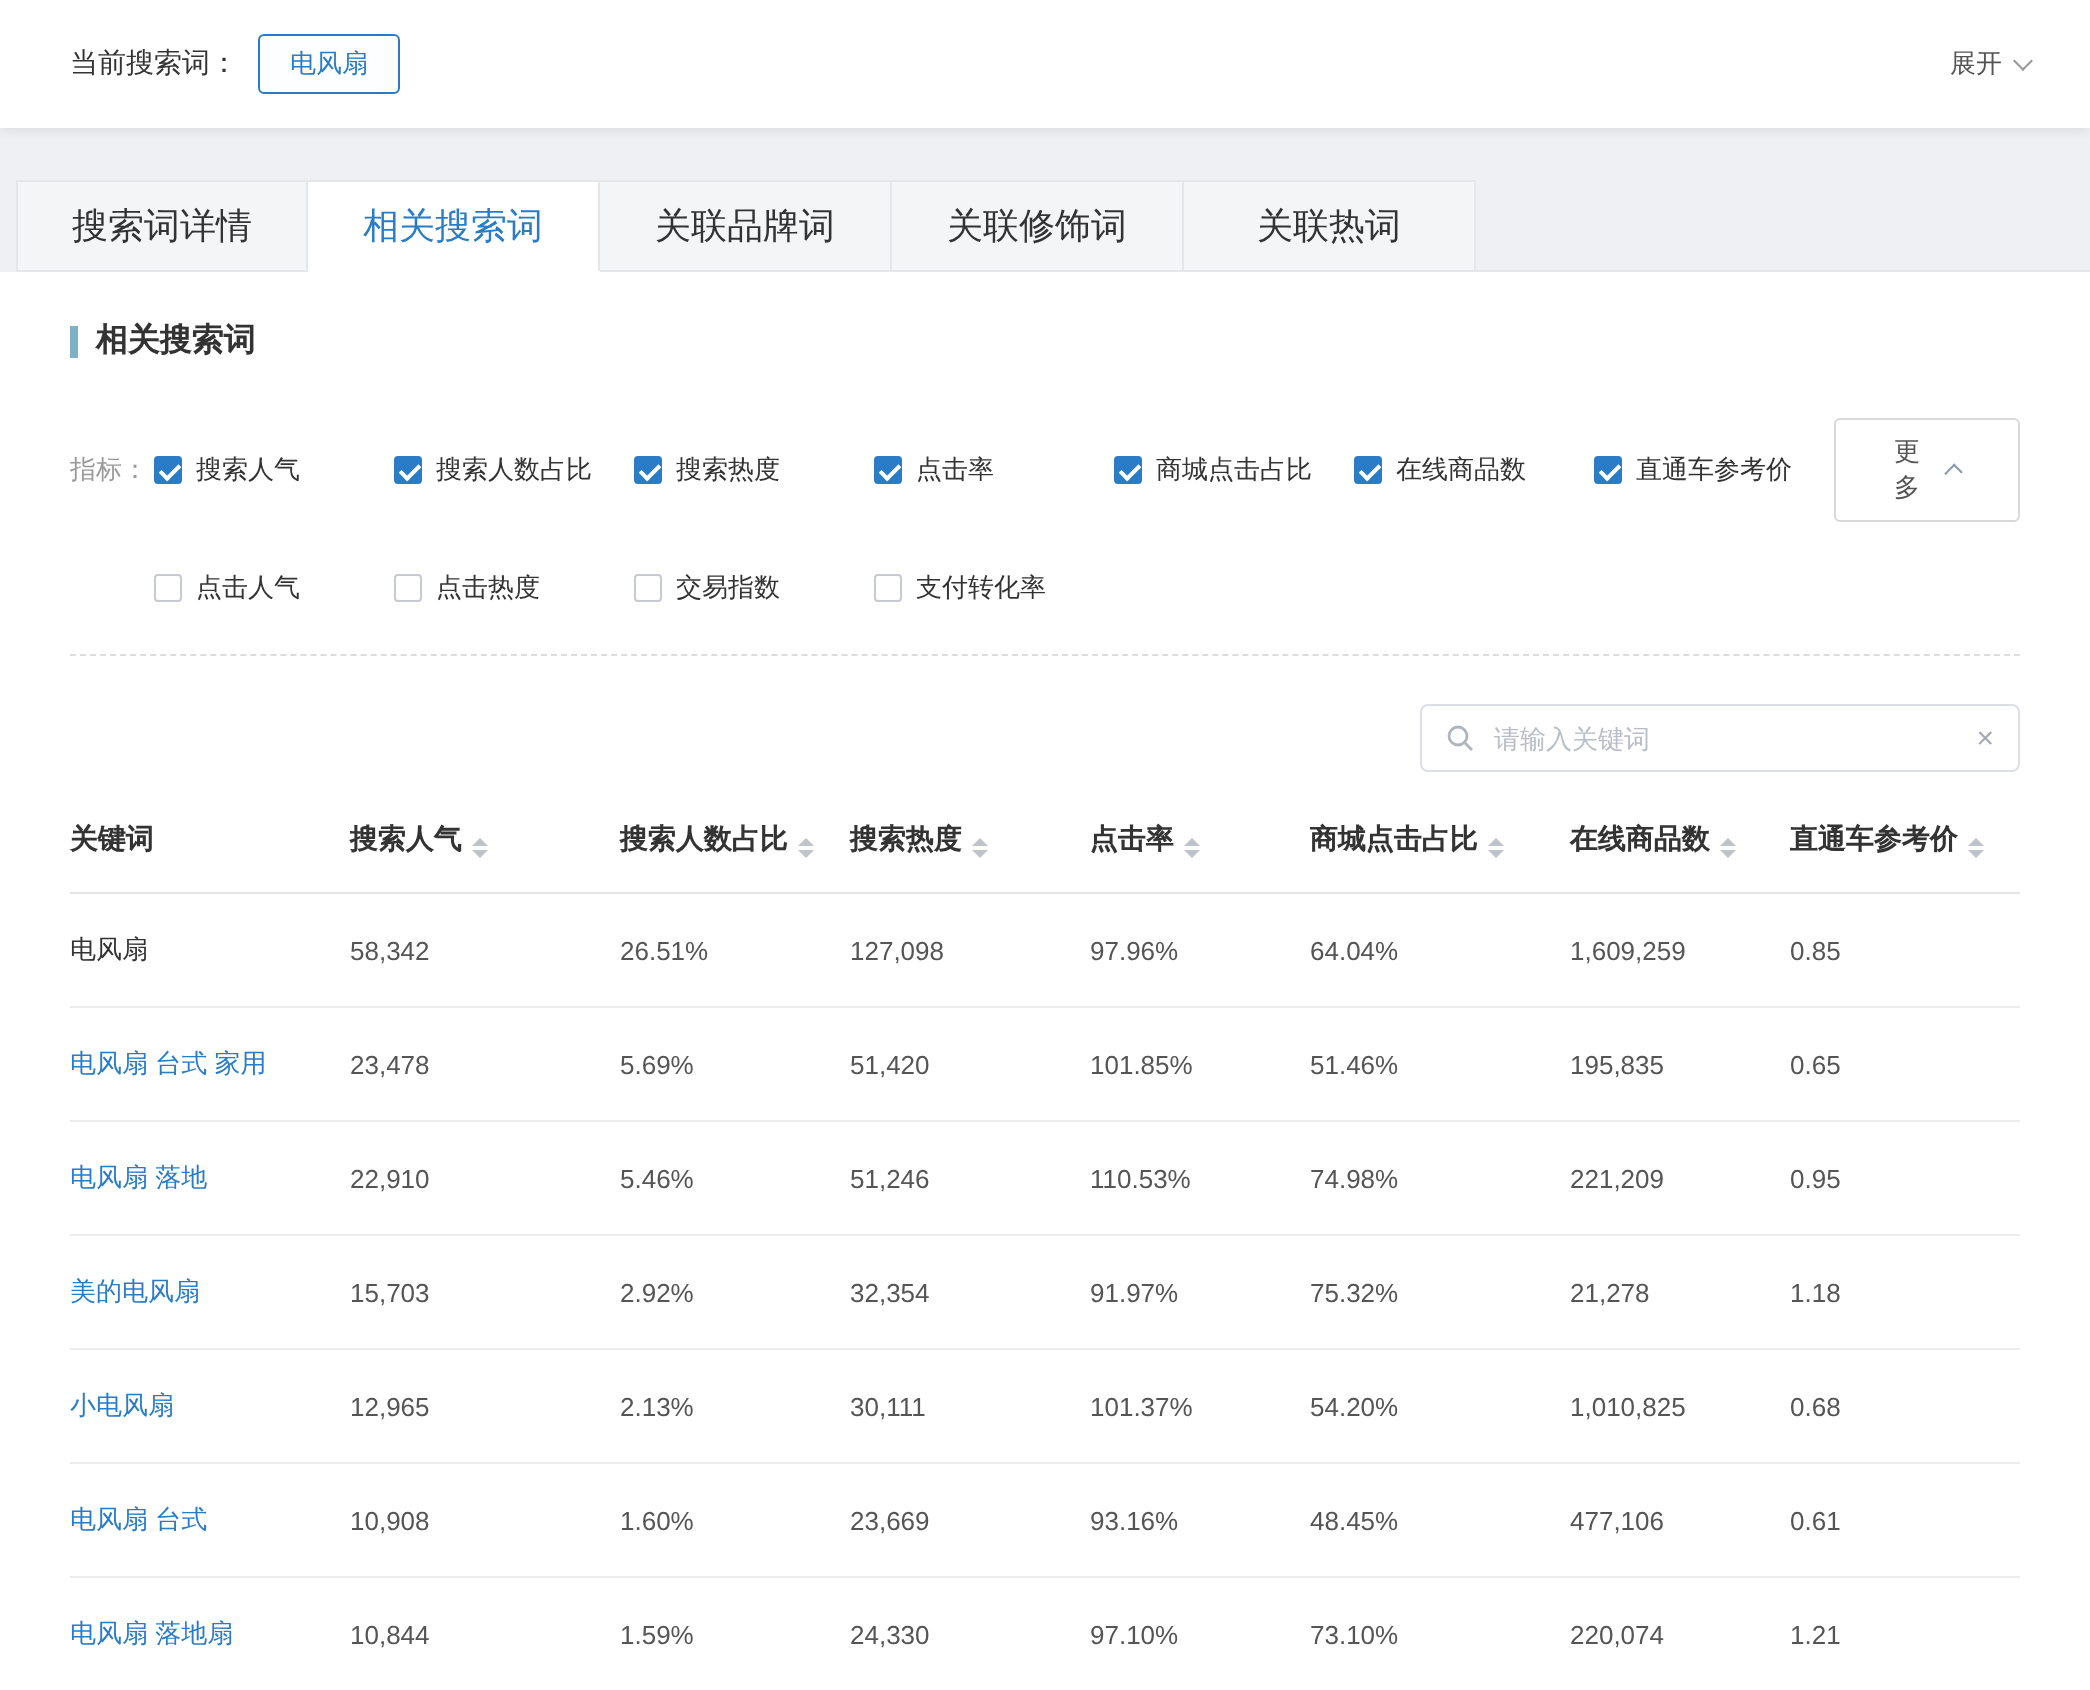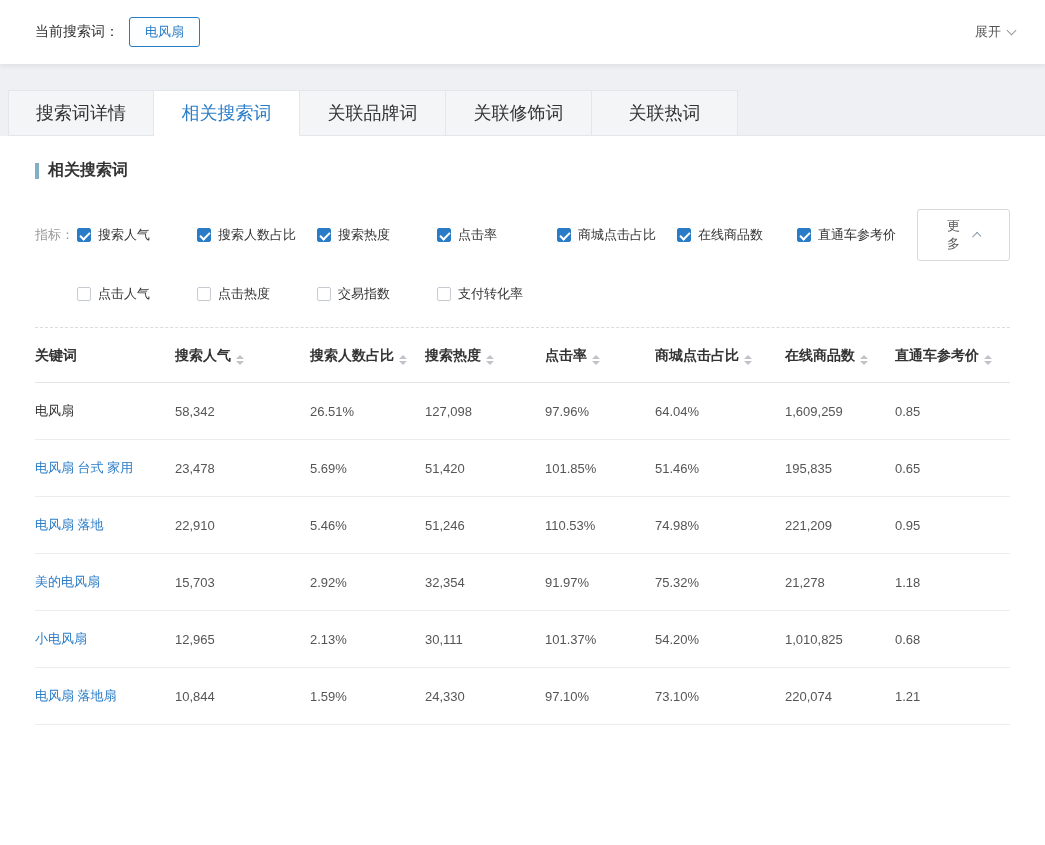--- a/index.html
+++ b/index.html
@@ -164,20 +164,30 @@
         <span class="cb"></span>
         <span>交易指数</span>
       </label>
       <label class="fitem">
         <span class="cb"></span>
         <span>支付转化率</span>
       </label>
     </div>
   </div>
 
+  <div class="search-row">
+    <div class="search-box">
+      <svg class="sicon" width="14" height="14" viewBox="0 0 14 14">
+        <circle cx="6" cy="6" r="4.5" fill="none" stroke="#b0b5bd" stroke-width="1.4"></circle>
+        <line x1="9.5" y1="9.5" x2="13" y2="13" stroke="#b0b5bd" stroke-width="1.4"></line>
+      </svg>
+      <input type="text" placeholder="请输入关键词" style="">
+      <span class="clear-x">×</span>
+    </div>
+  </div>
 
   <table class="data-table">
     <colgroup>
       <col style="width:140px">
         <col style="width:135px">
         <col style="width:115px">
         <col style="width:120px">
       <col style="width:110px">
         <col style="width:130px">
         <col style="width:110px">
@@ -261,20 +271,30 @@
         <td class="kw link">小电风扇</td>
         <td>12,965</td>
         <td>2.13%</td>
         <td>30,111</td>
         <td>101.37%</td>
         <td>54.20%</td>
         <td>1,010,825</td>
         <td>0.68</td>
       </tr>
       <tr>
+        <td class="kw link">电风扇 台式</td>
+        <td>10,908</td>
+        <td>1.60%</td>
+        <td>23,669</td>
+        <td>93.16%</td>
+        <td>48.45%</td>
+        <td>477,106</td>
+        <td>0.61</td>
+      </tr>
+      <tr>
         <td class="kw link">电风扇 落地扇</td>
         <td>10,844</td>
         <td>1.59%</td>
         <td>24,330</td>
         <td>97.10%</td>
         <td>73.10%</td>
         <td>220,074</td>
         <td>1.21</td>
       </tr>
     </tbody>

